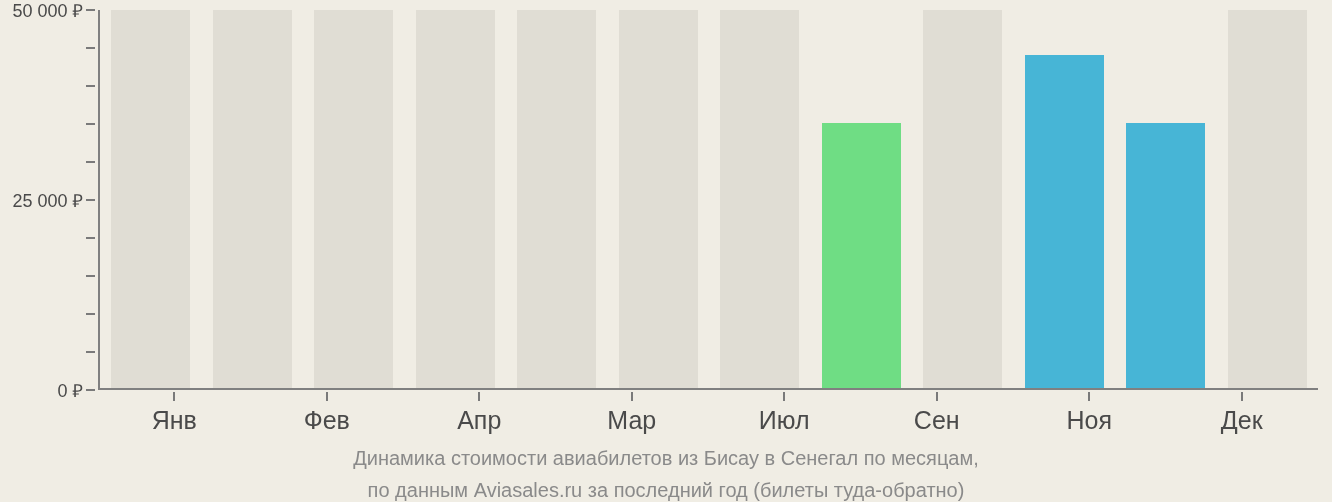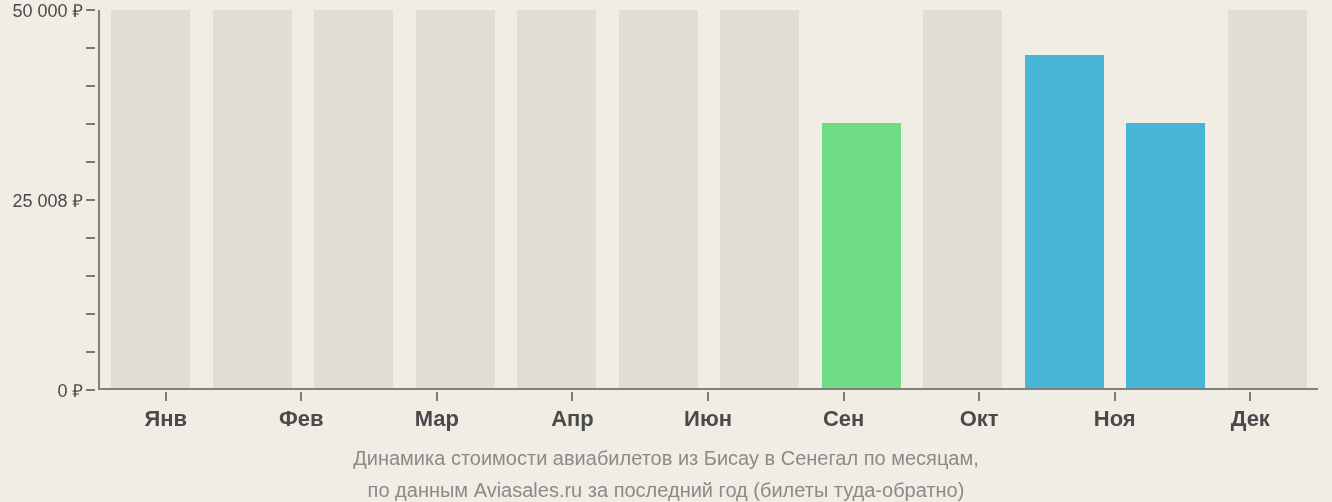--- a/index.html
+++ b/index.html
@@ -93,23 +93,23 @@
       width: 2px;
       height: 9px;
       background: #7a7a7a;
       transform: translateX(-50%);
     }
     .x-label {
       position: absolute;
       top: 14px;
       left: 50%;
       transform: translateX(-50%);
-      font-size: 22px;
+      font-size: 25px;
       color: #4a4a4a;
-      font-weight: bold;
+      font-weight: normal;
       white-space: nowrap;
       text-align: center;
     }
     .caption {
       position: absolute;
       left: 0;
       width: 1332px;
       top: 442px;
       text-align: center;
       font-size: 20px;
@@ -118,21 +118,21 @@
     }
   </style>
 </head>
 <body>
 
 <div class="chart-wrapper">
 
   <div class="y-axis">
       <div class="y-label" style="top: 380px;">0 ₽</div>
       <div class="y-tick" style="top: 379px;"></div>
-      <div class="y-label" style="top: 190px;">25 008 ₽</div>
+      <div class="y-label" style="top: 190px;">25 000 ₽</div>
       <div class="y-tick" style="top: 189px;"></div>
       <div class="y-label" style="top: 0px;">50 000 ₽</div>
       <div class="y-tick" style="top: -1px;"></div>
       <div class="y-tick" style="top: 341px;"></div>
       <div class="y-tick" style="top: 303px;"></div>
       <div class="y-tick" style="top: 265px;"></div>
       <div class="y-tick" style="top: 227px;"></div>
       <div class="y-tick" style="top: 151px;"></div>
       <div class="y-tick" style="top: 113px;"></div>
       <div class="y-tick" style="top: 75px;"></div>
@@ -184,37 +184,33 @@
       <div class="x-tick-group">
         <div class="x-tick"></div>
         <div class="x-label">Янв</div>
       </div>
       <div class="x-tick-group">
         <div class="x-tick"></div>
         <div class="x-label">Фев</div>
       </div>
       <div class="x-tick-group">
         <div class="x-tick"></div>
+        <div class="x-label">Апр</div>
+      </div>
+      <div class="x-tick-group">
+        <div class="x-tick"></div>
         <div class="x-label">Мар</div>
       </div>
       <div class="x-tick-group">
         <div class="x-tick"></div>
-        <div class="x-label">Апр</div>
-      </div>
-      <div class="x-tick-group">
-        <div class="x-tick"></div>
-        <div class="x-label">Июн</div>
+        <div class="x-label">Июл</div>
       </div>
       <div class="x-tick-group">
         <div class="x-tick"></div>
         <div class="x-label">Сен</div>
-      </div>
-      <div class="x-tick-group">
-        <div class="x-tick"></div>
-        <div class="x-label">Окт</div>
       </div>
       <div class="x-tick-group">
         <div class="x-tick"></div>
         <div class="x-label">Ноя</div>
       </div>
       <div class="x-tick-group">
         <div class="x-tick"></div>
         <div class="x-label">Дек</div>
       </div>
     </div>

